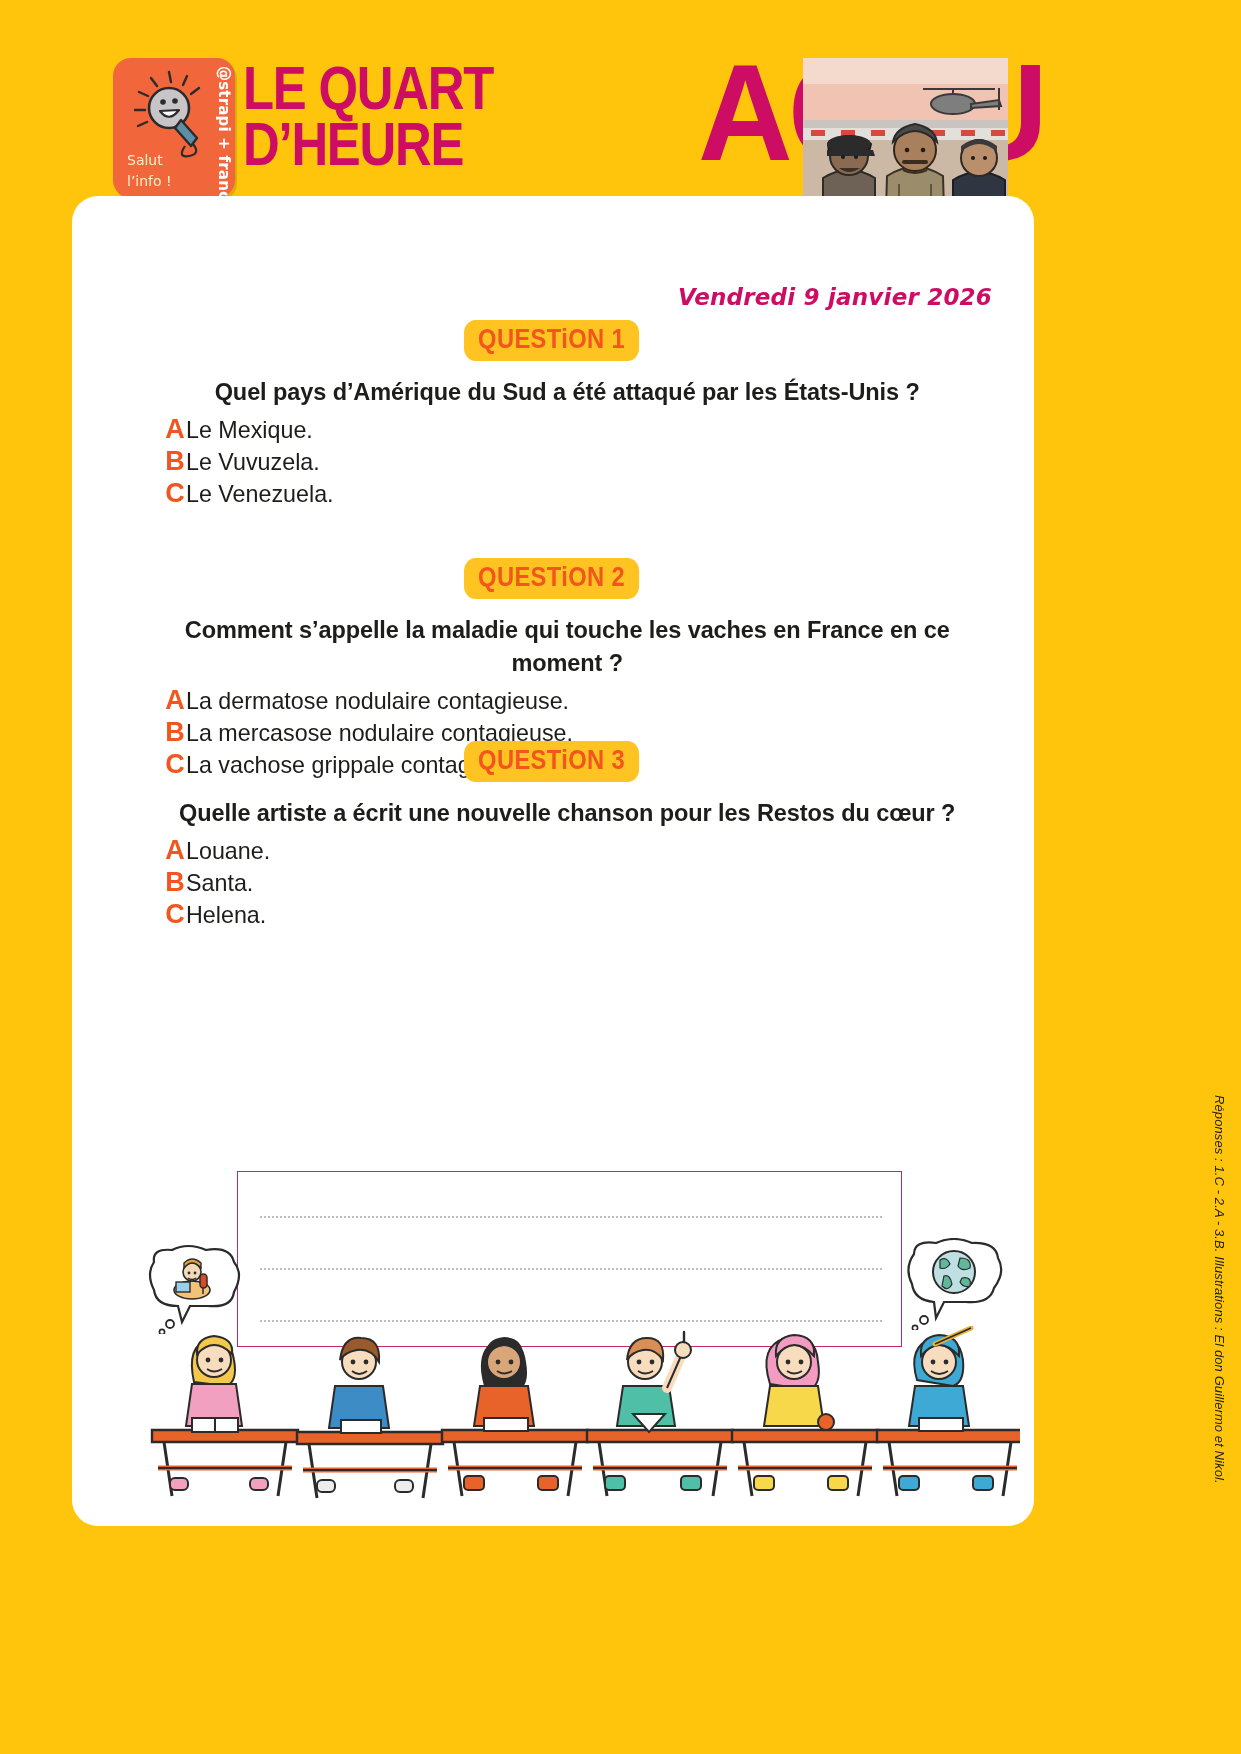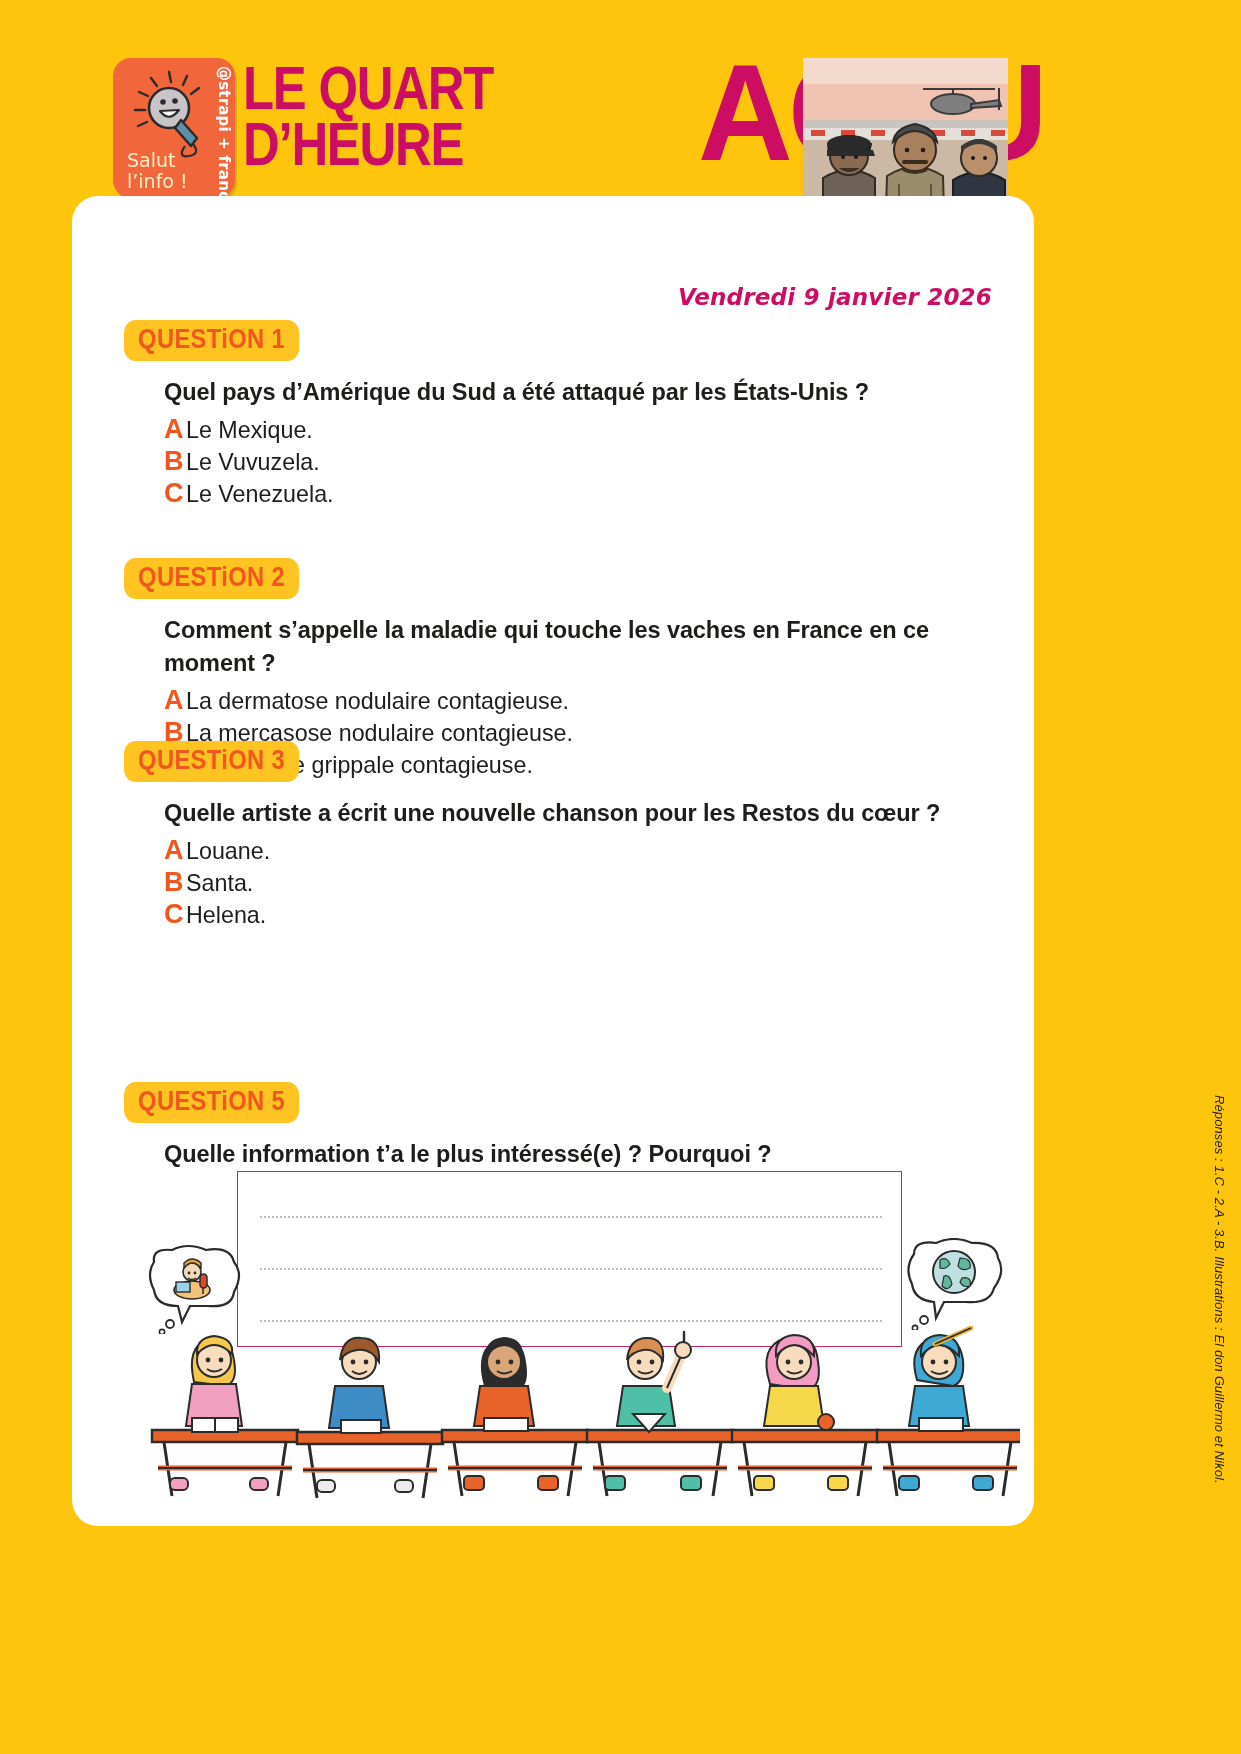--- a/index.html
+++ b/index.html
@@ -17,21 +17,21 @@
   .logo-badge {
     position: absolute; left: 113px; top: 58px;
     width: 122px; height: 140px;
     background: #F2663B; border-radius: 18px;
     box-shadow: 2px 3px 0 rgba(0,0,0,0.13);
     overflow: hidden;
   }
   .logo-mic { position: absolute; left: 16px; top: 10px; width: 78px; height: 92px; }
   .logo-salut {
     position: absolute; left: 14px; top: 92px; width: 82px;
-    color: #FFF0C8; font-size: 19px; line-height: 21px; font-weight: 500;
+    color: #FFF0C8; font-size: 14px; line-height: 21px; font-weight: 500;
     font-family: "DejaVu Sans", sans-serif;
   }
   .logo-vertical {
     position: absolute; right: 2px; top: 8px;
     height: 128px; width: 22px;
     writing-mode: vertical-rl;
     color: #FFFFFF; font-size: 15px; font-weight: 700; letter-spacing: .2px;
     font-family: "DejaVu Sans", sans-serif;
     white-space: nowrap;
   }
@@ -57,21 +57,21 @@
   .hero-photo {
     position: absolute; left: 803px; top: 58px;
     width: 205px; height: 187px;
     overflow: hidden; background: #E9C7B8;
   }
 
   
   .card {
     position: absolute; left: 72px; top: 196px;
     width: 962px; height: 1330px;
-    background: #FFFFFF; border-radius: 26px;
+    background: #FFFFFF; border-radius: 26px; text-align: center;
   }
 
   .date-line {
     position: absolute; right: 42px; top: 88px;
     color: #CC0D63; font-style: italic; font-weight: 700;
     font-size: 23px; letter-spacing: .2px;
     font-family: "DejaVu Sans", sans-serif;
   }
 
   
@@ -296,24 +296,20 @@
           <span class="opt-text">Santa.</span>
         </div>
         <div class="opt-row">
           <span class="opt-letter">C</span>
           <span class="opt-text">Helena.</span>
         </div>
       </div>
     </div>
 
 
-    <div class="q-block" style="top:886px">
-      <div class="q-badge">QUESTiON 5</div>
-      <div class="q-text">Quelle information t’a le plus intéressé(e) ? Pourquoi ?</div>
-    </div>
   </div>
 
   <div class="answer-box">
     <div class="answer-line l1"></div>
     <div class="answer-line l2"></div>
     <div class="answer-line l3"></div>
   </div>
 
   <div class="bubble left">
     <svg viewBox="0 0 110 90" width="110" height="90">

